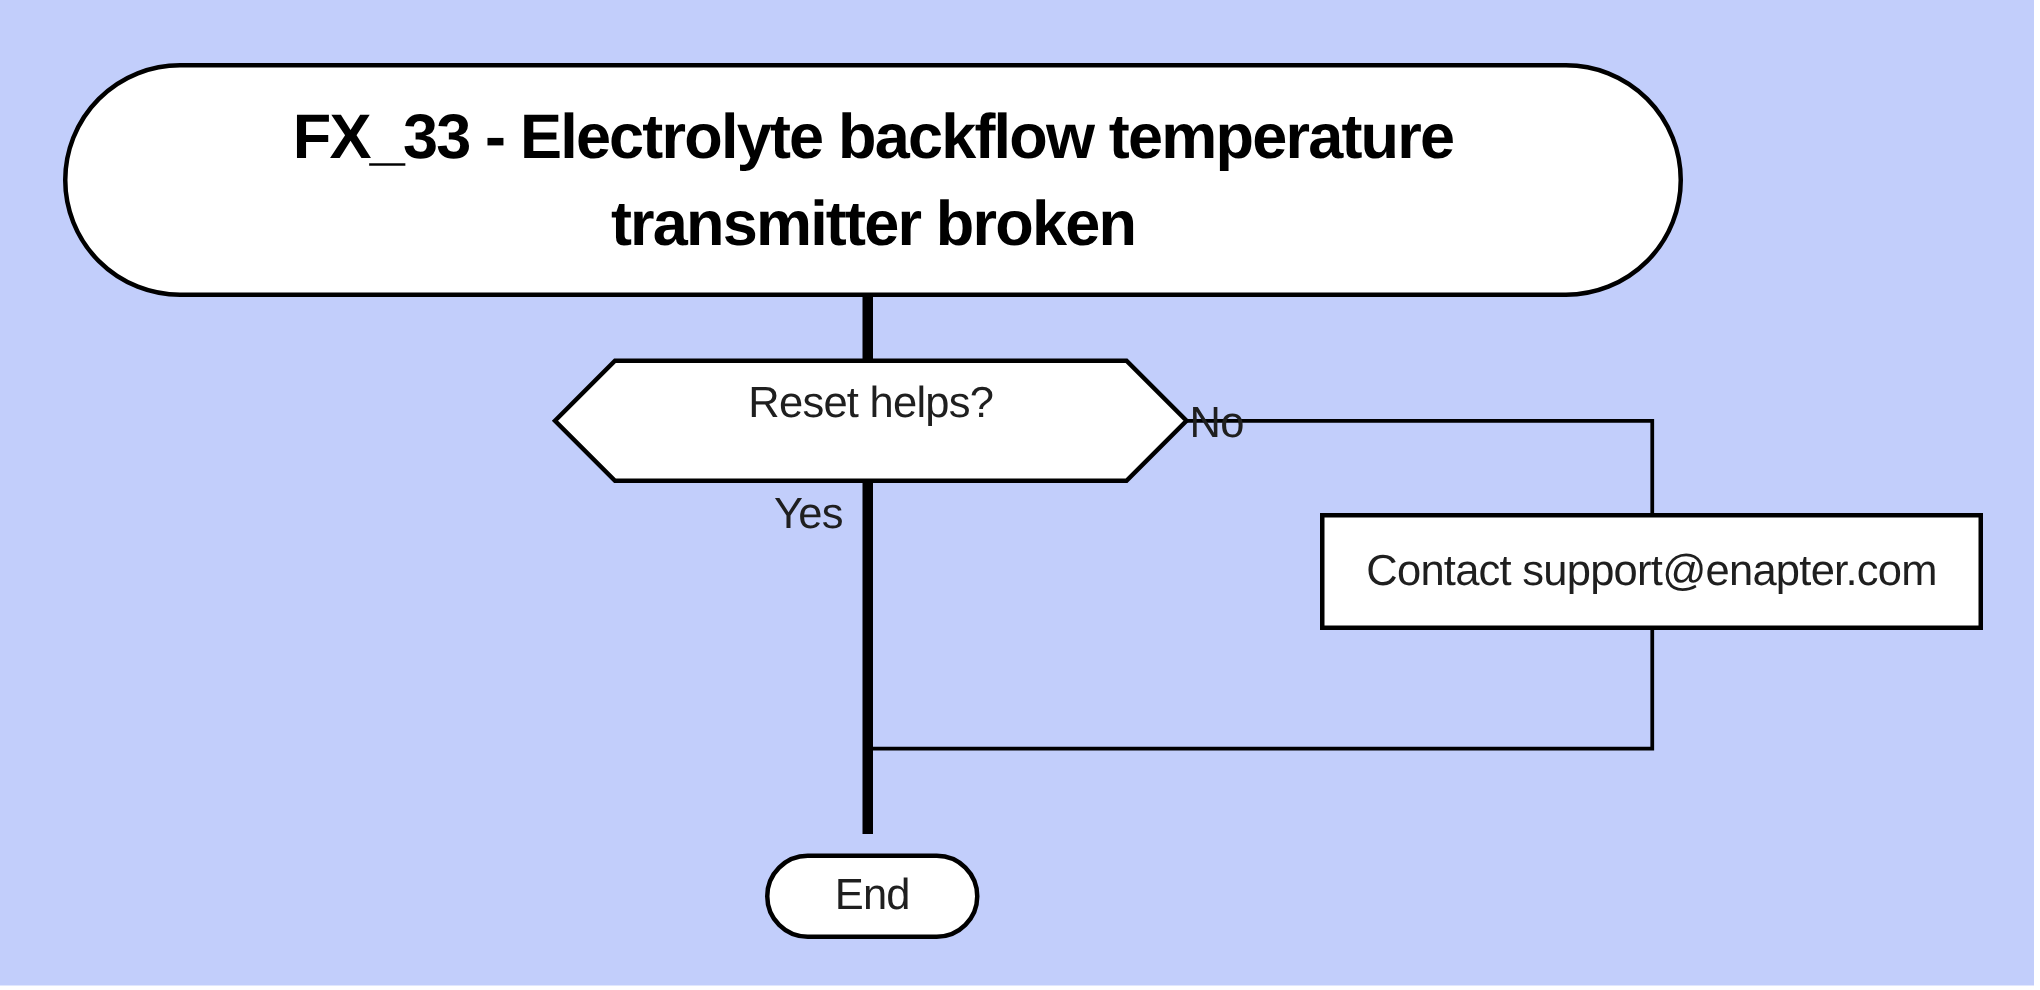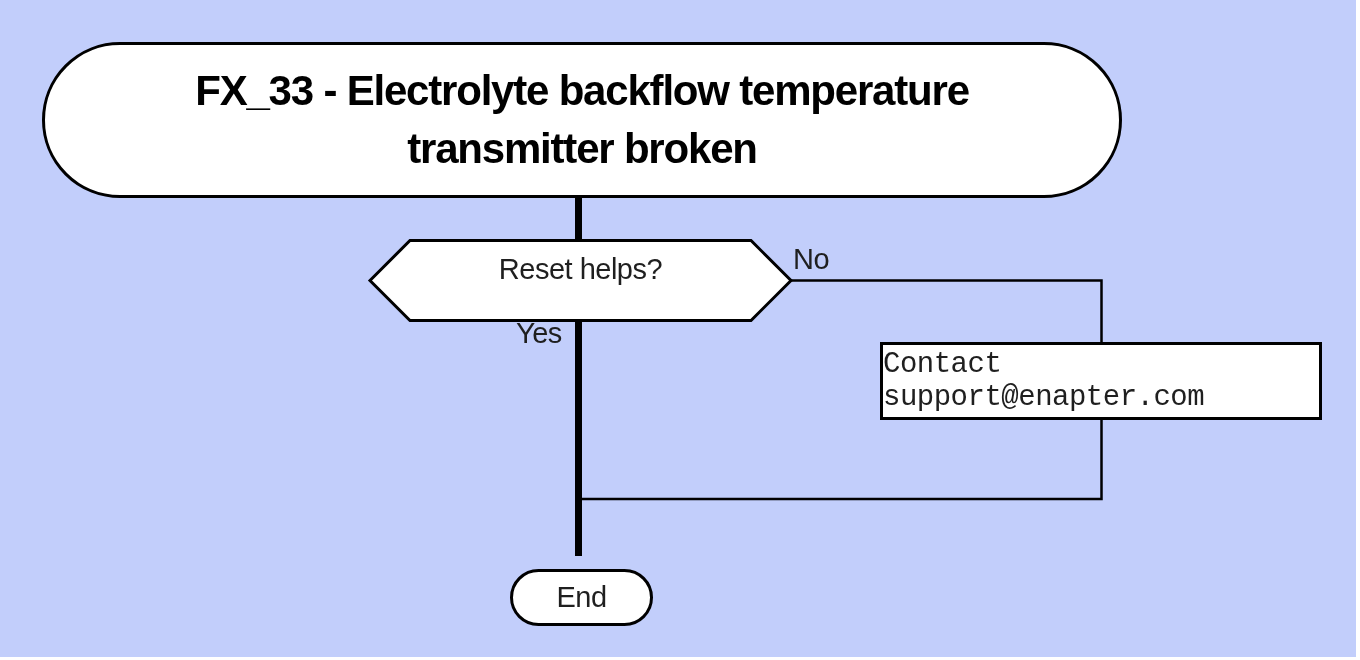--- a/index.html
+++ b/index.html
@@ -63,31 +63,31 @@
     font-size: 29px;
     letter-spacing: -0.5px;
     color: #1f1f1f;
   }
   .edge-label {
     position: absolute;
     font-size: 29px;
     line-height: 34px;
     letter-spacing: -0.5px;
     color: #1f1f1f;
+    margin-top: 23px;
   }
   .edge-label.no  { left: 793px; top: 242px; }
-  .edge-label.yes { left: 516px; top: 316px; }
+  .edge-label.yes { left: 516px; top: 303px; }
   .action-node {
     left: 880px;
     top: 342px;
     width: 442px;
     height: 78px;
     font-size: 29px;
     letter-spacing: -0.5px;
-    font-family: Liberation Mono, monospace;
   }
   .end-node {
     left: 510px;
     top: 553px;
     width: 143px;
     height: 57px;
     border-radius: 29px;
     font-size: 29px;
     letter-spacing: -0.5px;
     margin-top: 16px;

